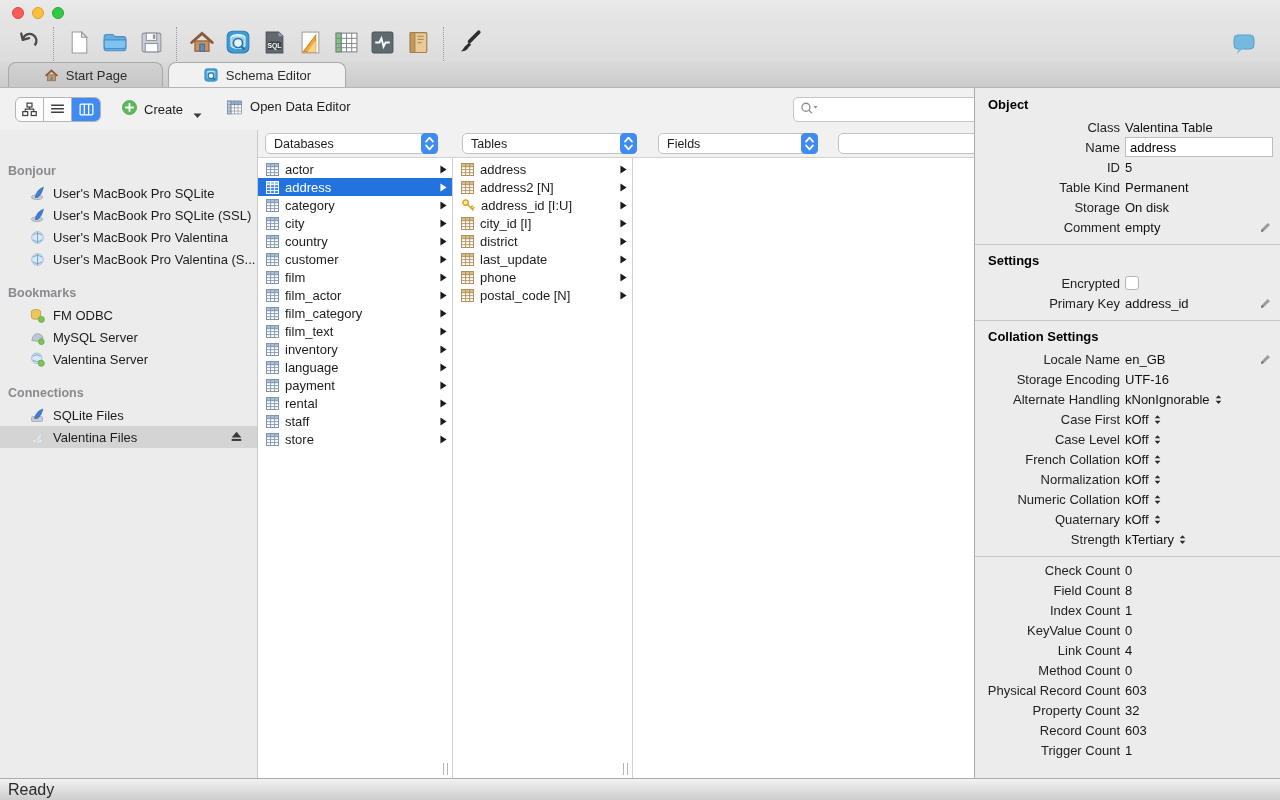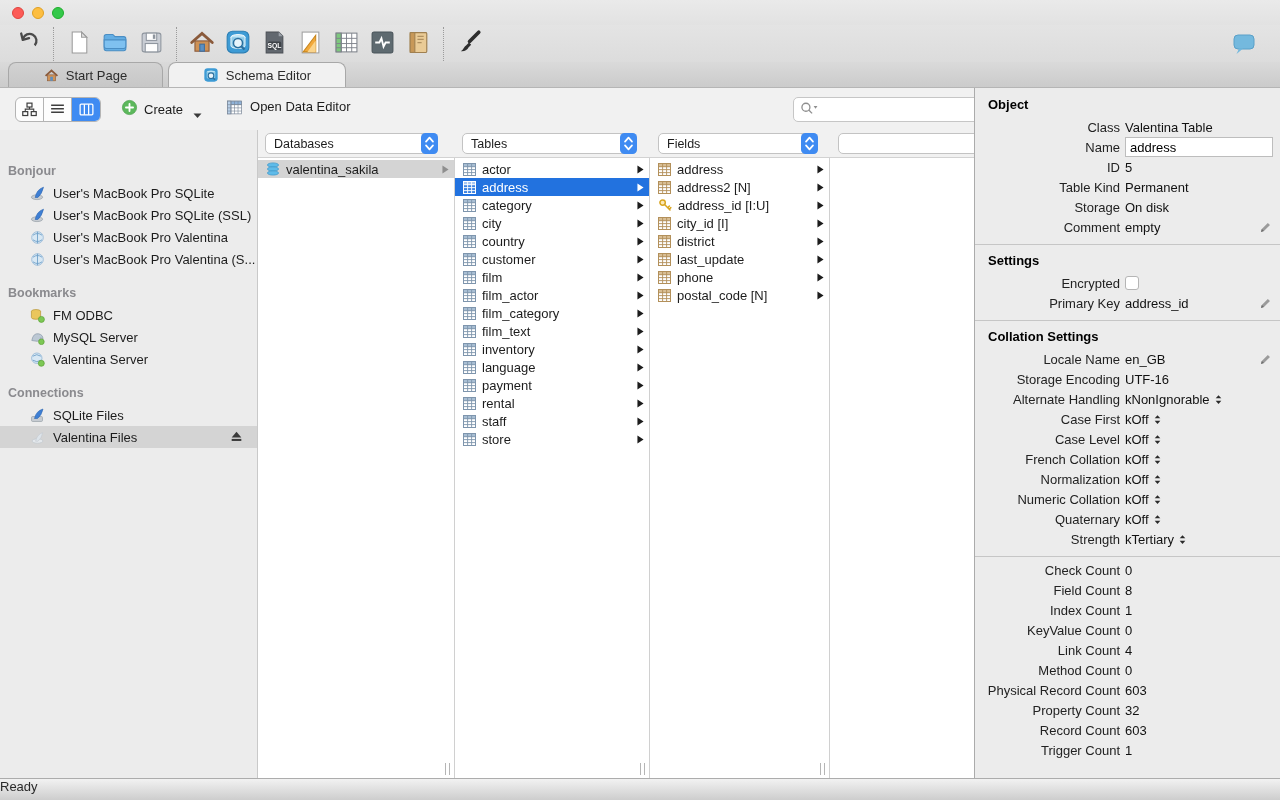--- a/index.html
+++ b/index.html
@@ -90,21 +90,21 @@
   .pencil { margin-left:auto; margin-right:9px; display:flex; }
   .divider { border-top:1px solid #C6C6C6; margin:7px 0 3px 0; }
   .name-input { width:148px; height:20px; border:1px solid #BDBDBD; background:#fff;
     font:13px "Liberation Sans",sans-serif; padding:0 4px; outline:none; }
   .cb { width:14px; height:14px; background:#fff; border:1px solid #B5B5B5; border-radius:3px; }
   .updown { margin-left:2px; display:flex; }
 
   
   .statusbar { position:absolute; top:778px; left:0; width:1280px; height:22px;
     background:linear-gradient(#F2F2F2,#CDCDCD); border-top:1px solid #ACACAC;
-    display:flex; align-items:flex-start; font-size:13px; color:#2a2a2a; }
+    display:flex; align-items:center; padding-left:8px; font-size:16px; color:#2a2a2a; }
 </style>
 </head>
 <body>
 
 <div class="window">
 
   <div class="titlebar">
     <div class="traffic">
       <div class="light close"></div>
       <div class="light min"></div>
@@ -419,38 +419,20 @@
             <svg width="17" height="21" viewBox="0 0 17 21">
               <rect x="0" y="0" width="17" height="21" rx="4.5" fill="#3F8BF2"></rect>
               <path d="M5 8.6 L8.5 4.6 L12 8.6" fill="none" stroke="#fff" stroke-width="1.7" stroke-linecap="round" stroke-linejoin="round"></path>
               <path d="M5 12.4 L8.5 16.4 L12 12.4" fill="none" stroke="#fff" stroke-width="1.7" stroke-linecap="round" stroke-linejoin="round"></path>
             </svg>
           </span>
         </div>
         <div class="popup" style="left: 580px; width: 170px;"></div>
       </div>
     <div class="cols" id="browser-cols">
-        <div class="col" style="width: 197px;">
-          <div class="brow sel-gray">
-            <span style="display:flex">
-              <svg width="14" height="14" viewBox="0 0 14 14">
-                <ellipse cx="7" cy="3" rx="5.6" ry="2.1" fill="#5FBBE9" stroke="#3E96C8" stroke-width="0.7"></ellipse>
-                <ellipse cx="7" cy="7" rx="5.6" ry="2.1" fill="#5FBBE9" stroke="#3E96C8" stroke-width="0.7"></ellipse>
-                <ellipse cx="7" cy="11" rx="5.6" ry="2.1" fill="#5FBBE9" stroke="#3E96C8" stroke-width="0.7"></ellipse>
-              </svg>
-            </span>
-    <span class="blbl">valentina_sakila</span>
-    <span class="arr">
-              <svg width="7" height="9" viewBox="0 0 8 10">
-                <path d="M0.5 0.5 L7.5 5 L0.5 9.5 z" fill="currentColor"></path>
-              </svg>
-            </span>
-          </div>
-          <div class="grip"></div>
-        </div>
         <div class="col" style="width: 195px;">
           <div class="brow">
             <span style="display:flex">
               <svg width="13" height="13" viewBox="0 0 13 13">
     <rect x="0.5" y="0.5" width="12" height="12" fill="#fff" stroke="#7E95AD"></rect>
     <rect x="0.5" y="0.5" width="12" height="3.2" fill="#A9BFD4" stroke="#7E95AD"></rect>
     <path d="M4.6 0.5 V12.5 M8.6 0.5 V12.5 M0.5 6.6 H12.5 M0.5 9.6 H12.5" stroke="#7E95AD" stroke-width="0.9" fill="none"></path>
   </svg>
             </span>
     <span class="blbl">actor</span>

